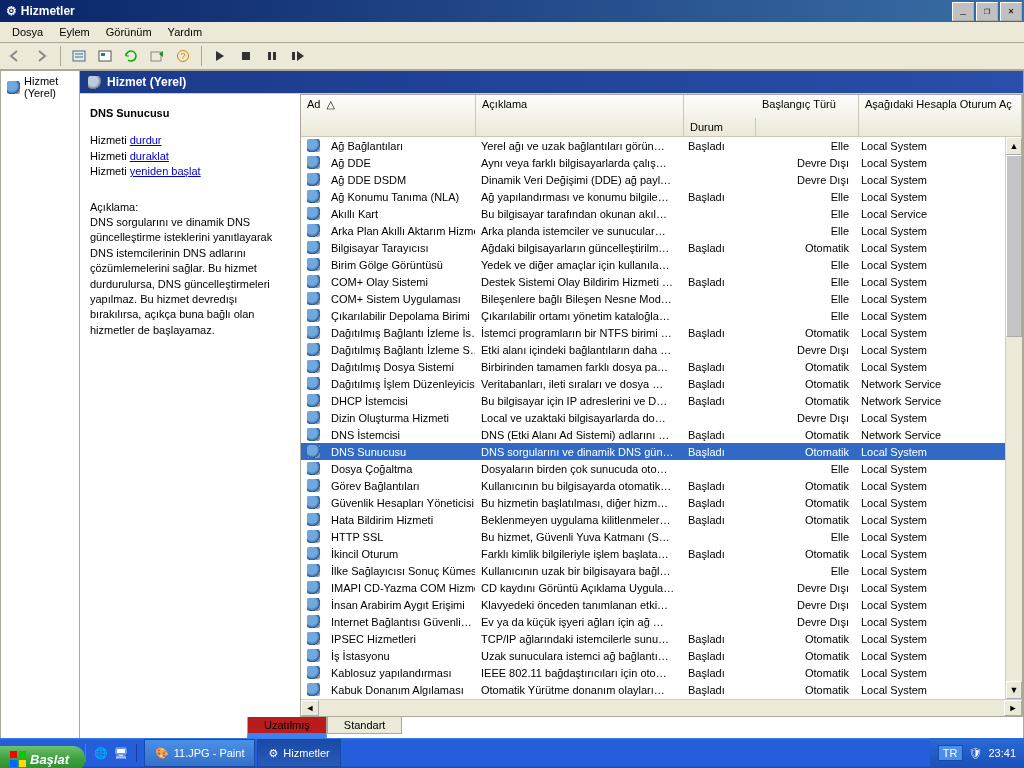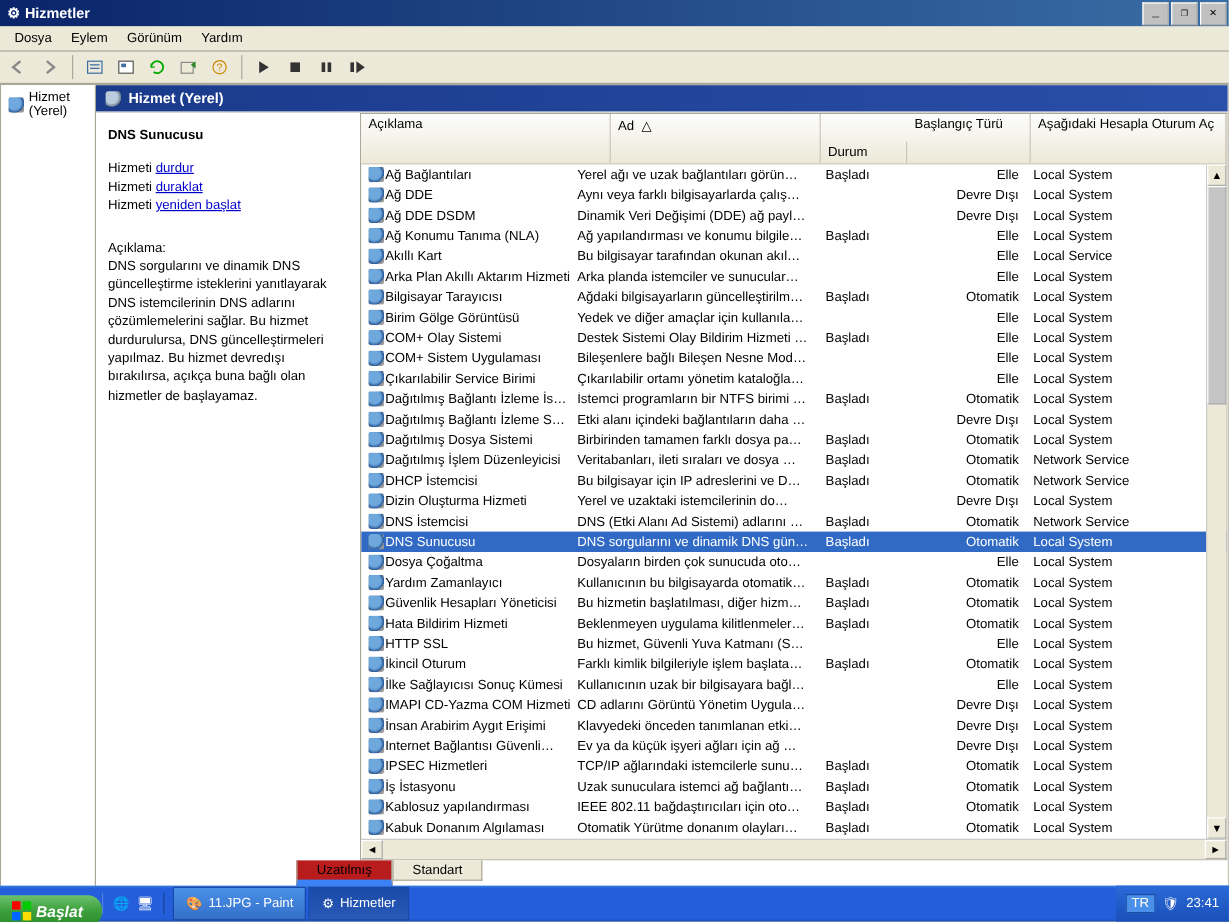--- a/index.html
+++ b/index.html
@@ -111,21 +111,21 @@
   align-items:center;
   font-size:11px;
 }
 .row .cell {
   padding: 0 6px;
   overflow:hidden; white-space:nowrap; text-overflow:ellipsis;
 }
 .row.selected {
   background:#316ac5; color:white;
 }
-.row .cell.nm { width:162px; display:flex; align-items:center; gap:1px;}
+.row .cell.nm { width:162px; display:flex; align-items:center; gap:11px;}
 .row .cell.dc { width:195px;}
 .row .cell.st { width:59px;}
 .row .cell.sp { width:90px;text-align:right;}
 .row .cell.lg { width:150px; flex:1;}
 
 .svcicon{
   width:13px;height:13px;display:inline-block;flex-shrink:0;
   background: radial-gradient(circle at 5px 5px, #6fa8dc 45%, #2a5a9a 70%, transparent 72%),
               linear-gradient(#999,#999);
   border-radius:2px;
@@ -306,22 +306,22 @@
         <div><span>Hizmeti </span><a>duraklat</a></div>
         <div><span>Hizmeti </span><a>yeniden başlat</a></div>
         <div class="expl">
           <div>Açıklama:</div>
           <div>DNS sorgularını ve dinamik DNS güncelleştirme isteklerini yanıtlayarak DNS istemcilerinin DNS adlarını çözümlemelerini sağlar. Bu hizmet durdurulursa, DNS güncelleştirmeleri yapılmaz. Bu hizmet devredışı bırakılırsa, açıkça buna bağlı olan hizmetler de başlayamaz.</div>
         </div>
       </div>
 
       <div class="listpane">
         <div class="listheader">
+          <div class="col col-name"><span>Ad</span>&nbsp;&nbsp;△</div>
           <div class="col col-desc">Açıklama</div>
-          <div class="col col-name"><span>Ad</span>&nbsp;&nbsp;△</div>
           <div class="col col-stat">Durum</div>
           <div class="col col-start">Başlangıç Türü</div>
           <div class="col col-logon">Aşağıdaki Hesapla Oturum Aç</div>
         </div>
         <div class="listbody" id="listbody">
 
           <div class="row">
               <div class="cell nm">
                 <span class="svcicon"></span>
                 <span>Ağ Bağlantıları</span>
@@ -417,21 +417,21 @@
                 <span>COM+ Sistem Uygulaması</span>
               </div>
               <div class="cell dc">Bileşenlere bağlı Bileşen Nesne Mod…</div>
               <div class="cell st"></div>
               <div class="cell sp">Elle</div>
               <div class="cell lg">Local System</div>
             </div>
             <div class="row">
               <div class="cell nm">
                 <span class="svcicon"></span>
-                <span>Çıkarılabilir Service Birimi</span>
+                <span>Çıkarılabilir Depolama Birimi</span>
               </div>
               <div class="cell dc">Çıkarılabilir ortamı yönetim kataloğla…</div>
               <div class="cell st"></div>
               <div class="cell sp">Elle</div>
               <div class="cell lg">Local System</div>
             </div>
             <div class="row">
               <div class="cell nm">
                 <span class="svcicon"></span>
                 <span>Dağıtılmış Bağlantı İzleme İs…</span>
@@ -479,21 +479,21 @@
               <div class="cell dc">Bu bilgisayar için IP adreslerini ve D…</div>
               <div class="cell st">Başladı</div>
               <div class="cell sp">Otomatik</div>
               <div class="cell lg">Network Service</div>
             </div>
             <div class="row">
               <div class="cell nm">
                 <span class="svcicon"></span>
                 <span>Dizin Oluşturma Hizmeti</span>
               </div>
-              <div class="cell dc">Yerel ve uzaktaki istemcilerinin do…</div>
+              <div class="cell dc">Local ve uzaktaki bilgisayarlarda do…</div>
               <div class="cell st"></div>
               <div class="cell sp">Devre Dışı</div>
               <div class="cell lg">Local System</div>
             </div>
             <div class="row">
               <div class="cell nm">
                 <span class="svcicon"></span>
                 <span>DNS İstemcisi</span>
               </div>
               <div class="cell dc">DNS (Etki Alanı Ad Sistemi) adlarını …</div>
@@ -517,21 +517,21 @@
                 <span>Dosya Çoğaltma</span>
               </div>
               <div class="cell dc">Dosyaların birden çok sunucuda oto…</div>
               <div class="cell st"></div>
               <div class="cell sp">Elle</div>
               <div class="cell lg">Local System</div>
             </div>
             <div class="row">
               <div class="cell nm">
                 <span class="svcicon"></span>
-                <span>Yardım Zamanlayıcı</span>
+                <span>Görev Bağlantıları</span>
               </div>
               <div class="cell dc">Kullanıcının bu bilgisayarda otomatik…</div>
               <div class="cell st">Başladı</div>
               <div class="cell sp">Otomatik</div>
               <div class="cell lg">Local System</div>
             </div>
             <div class="row">
               <div class="cell nm">
                 <span class="svcicon"></span>
                 <span>Güvenlik Hesapları Yöneticisi</span>
@@ -579,21 +579,21 @@
               <div class="cell dc">Kullanıcının uzak bir bilgisayara bağl…</div>
               <div class="cell st"></div>
               <div class="cell sp">Elle</div>
               <div class="cell lg">Local System</div>
             </div>
             <div class="row">
               <div class="cell nm">
                 <span class="svcicon"></span>
                 <span>IMAPI CD-Yazma COM Hizmeti</span>
               </div>
-              <div class="cell dc">CD adlarını Görüntü Yönetim Uygula…</div>
+              <div class="cell dc">CD kaydını Görüntü Açıklama Uygula…</div>
               <div class="cell st"></div>
               <div class="cell sp">Devre Dışı</div>
               <div class="cell lg">Local System</div>
             </div>
             <div class="row">
               <div class="cell nm">
                 <span class="svcicon"></span>
                 <span>İnsan Arabirim Aygıt Erişimi</span>
               </div>
               <div class="cell dc">Klavyedeki önceden tanımlanan etki…</div>

